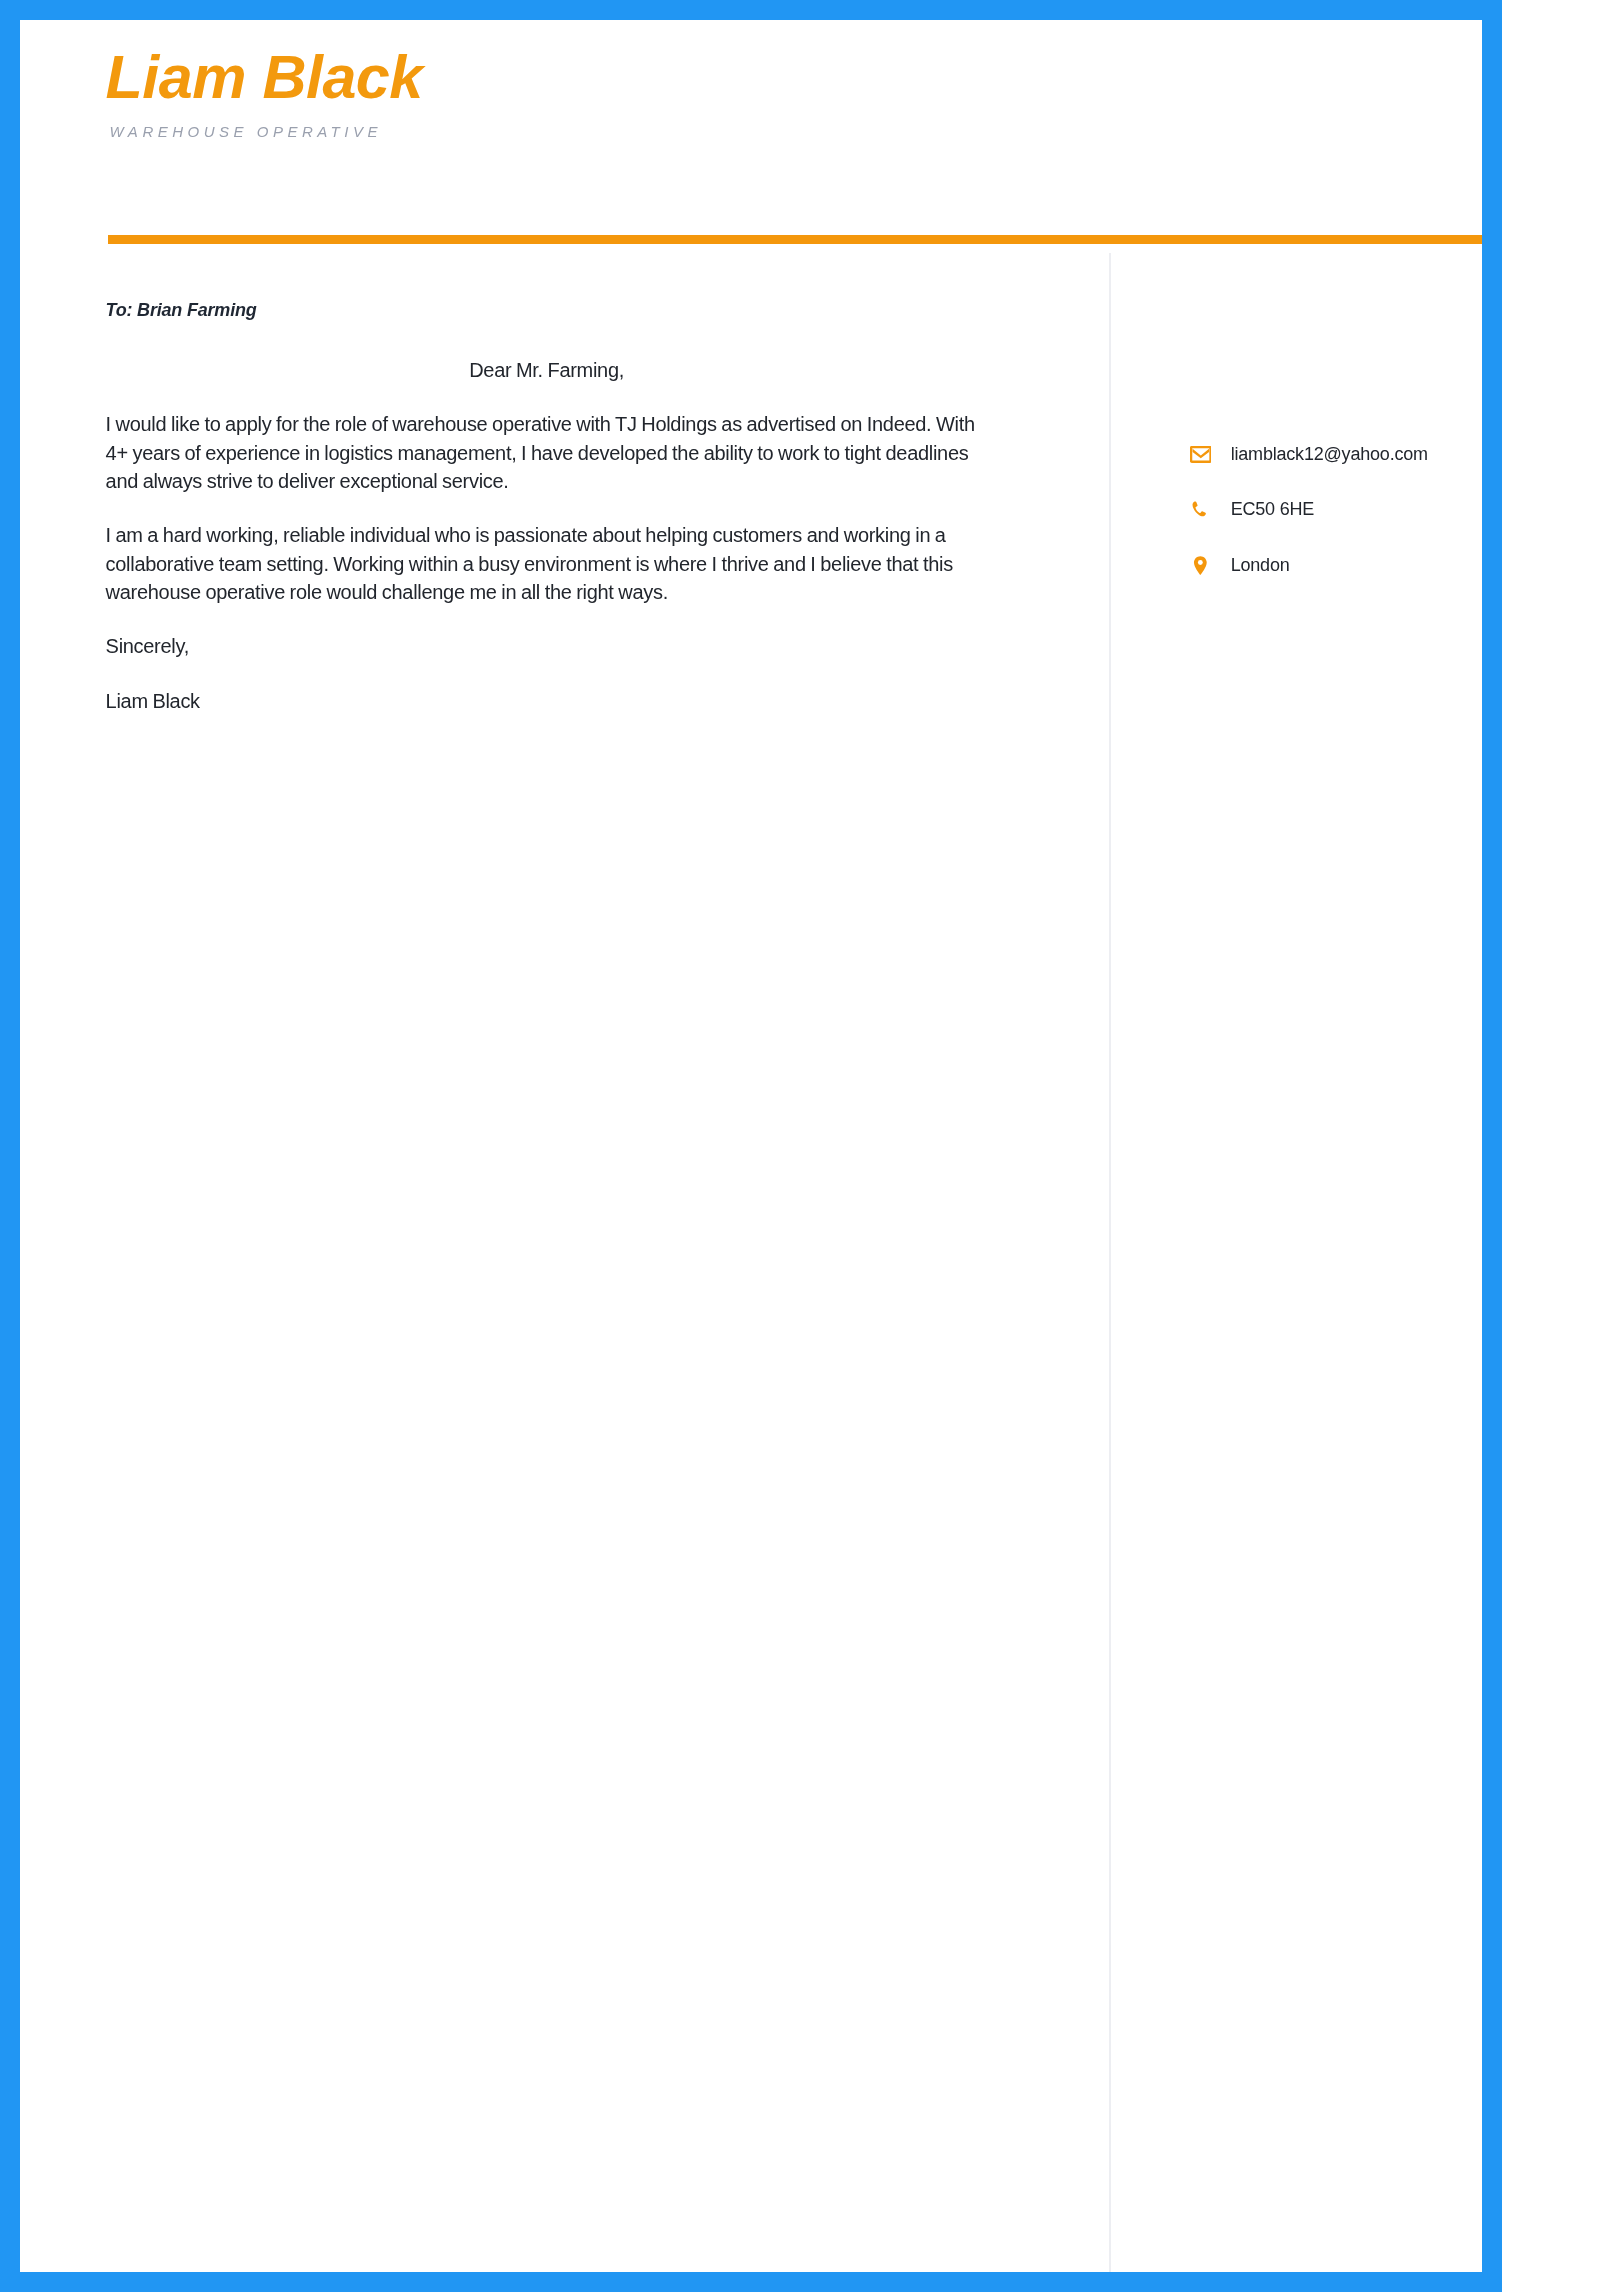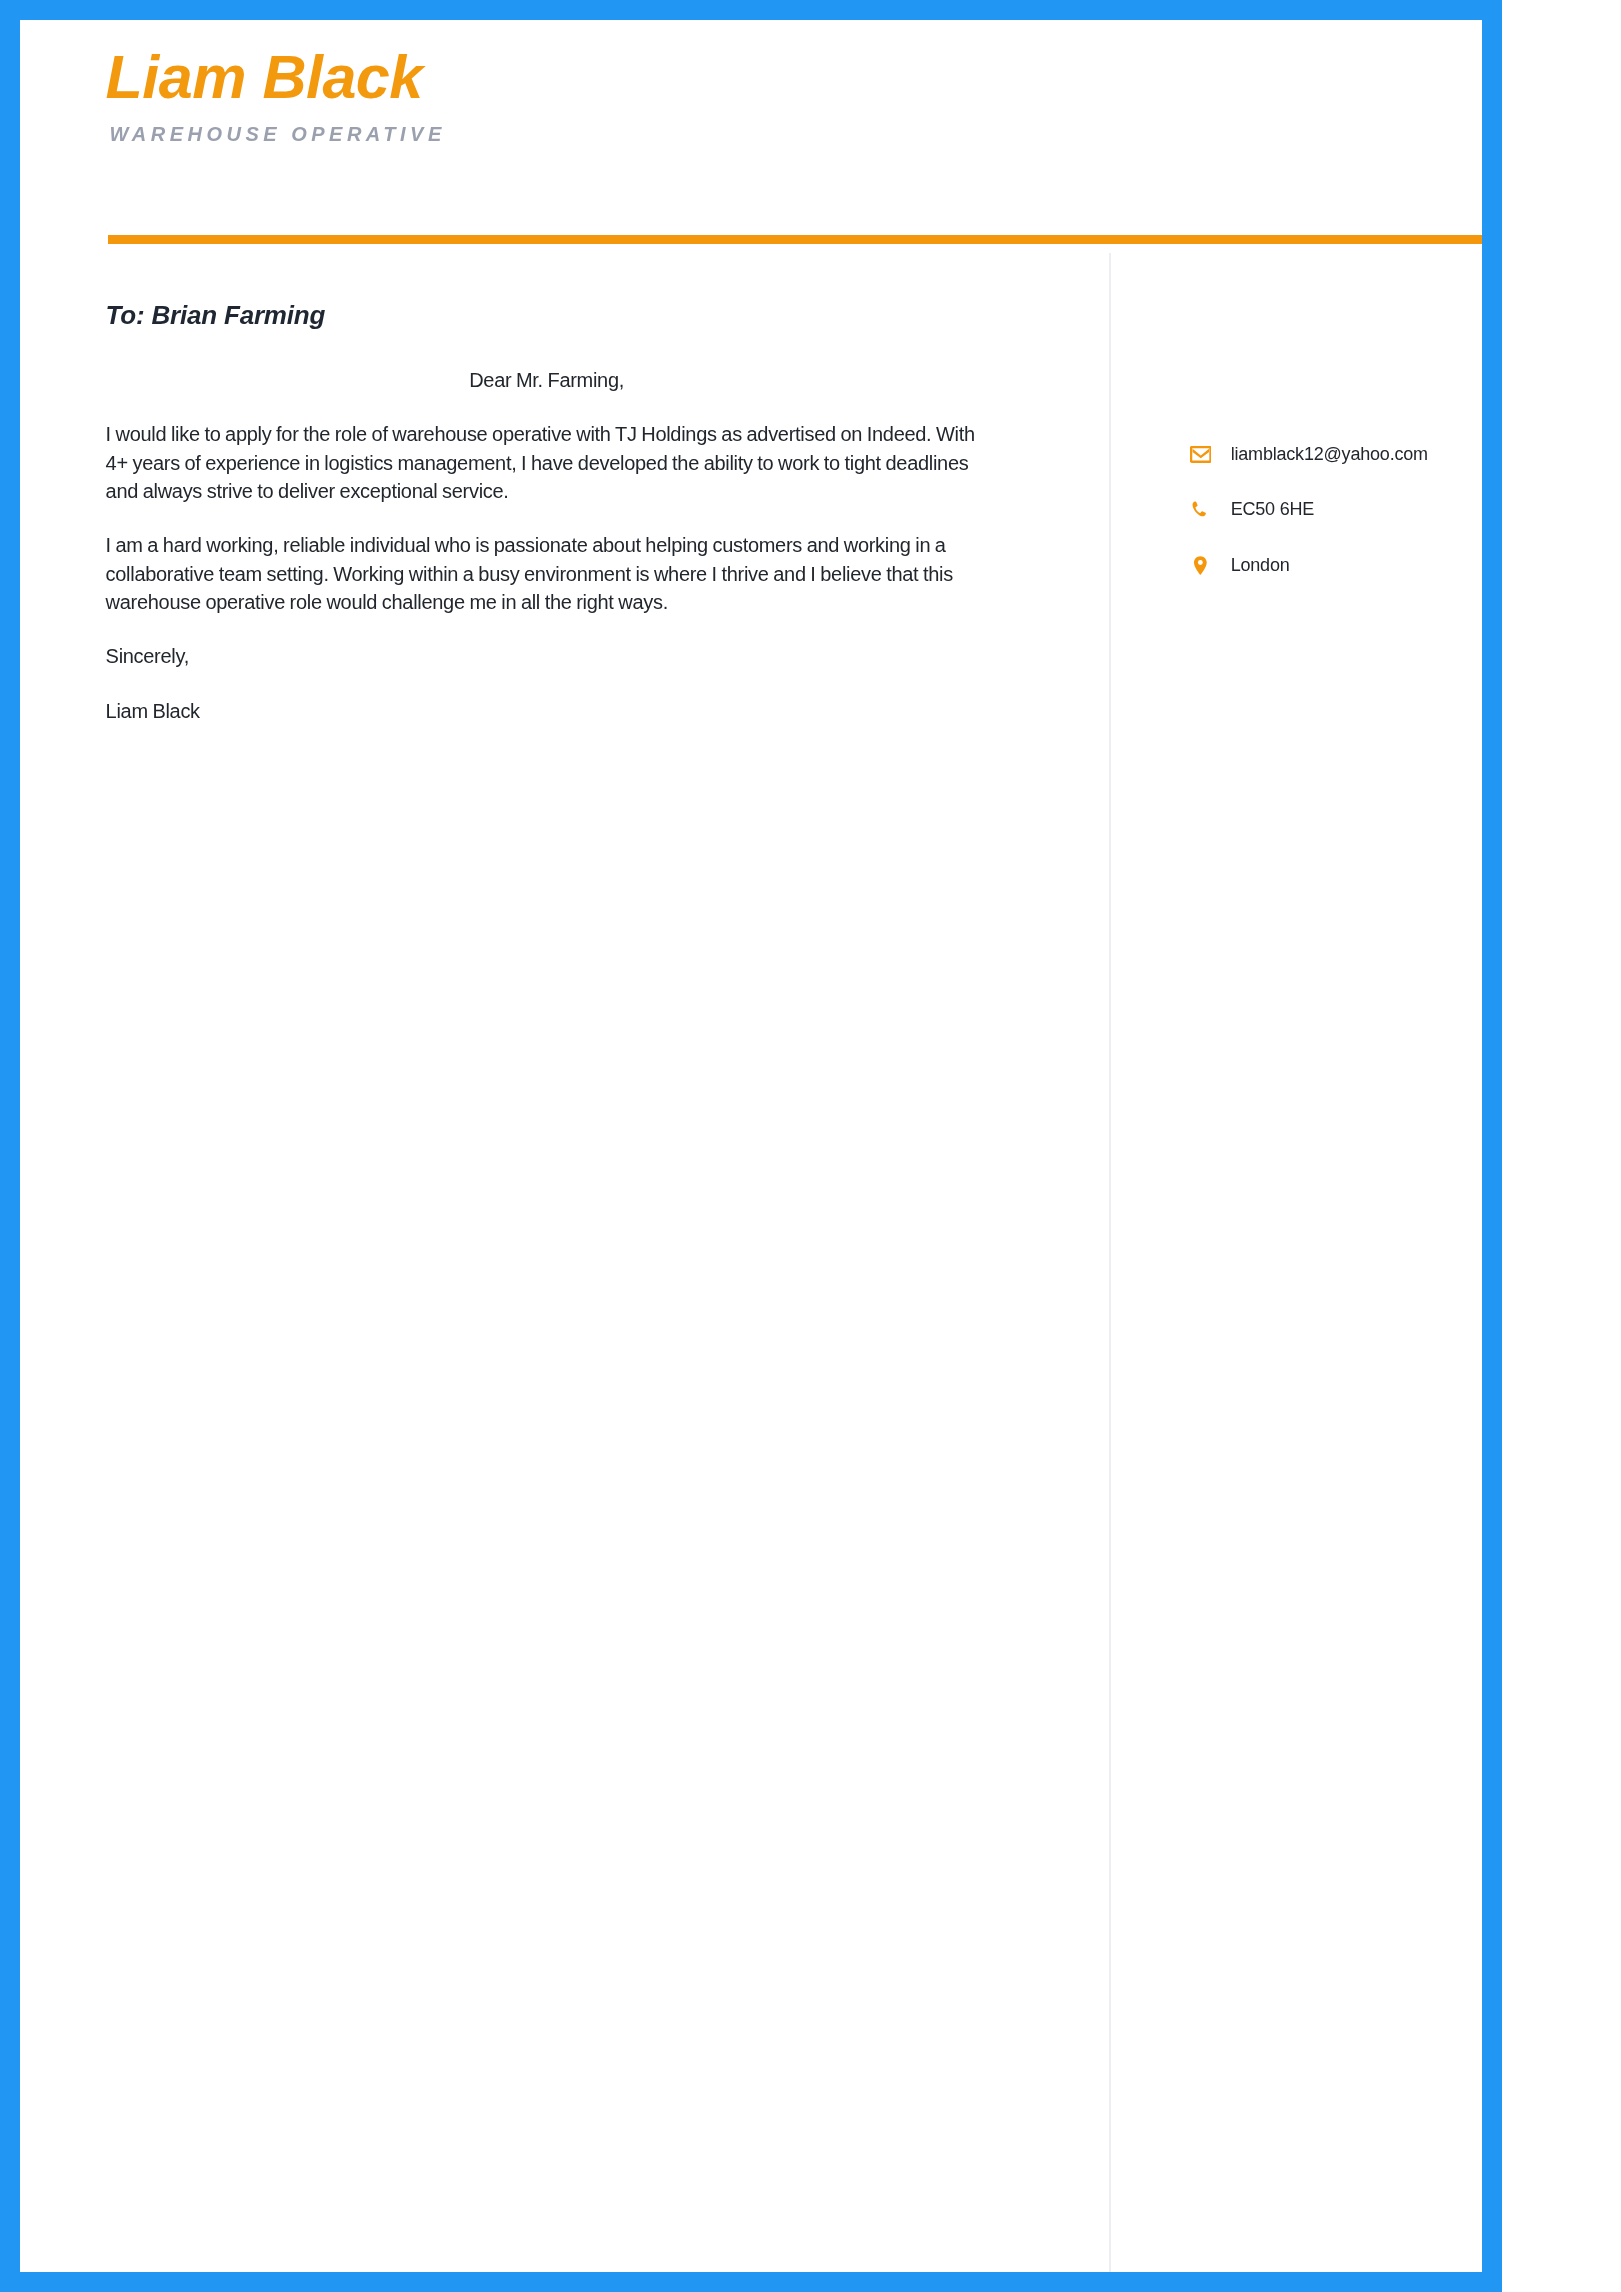--- a/index.html
+++ b/index.html
@@ -46,23 +46,23 @@
     line-height: 1.05;
     font-weight: bold;
     font-style: italic;
     color: #f3990d;
     letter-spacing: -0.5px;
     margin: 0;
     white-space: nowrap;
   }
   .job-title {
     margin: 13.7px 0 0 3.9px;
-    font-size: 20px;
-    font-style: italic;
-    font-weight: bold;
+    font-size: 15px;
+    font-style: italic;
+    font-weight: normal;
     letter-spacing: 4.5px;
     color: #9aa0ae;
     text-transform: uppercase;
     white-space: nowrap;
   }
 
   
   .rule {
     position: absolute;
     left: 88px;
@@ -84,21 +84,21 @@
 
   
   .letter {
     position: absolute;
     left: 86px;
     top: 280px;
     width: 882px;
   }
   .recipient-name {
     margin: 0;
-    font-size: 26px;
+    font-size: 18px;
     font-weight: bold;
     font-style: italic;
     color: #1f2733;
     letter-spacing: -0.2px;
   }
   .recipient-company {
     margin: 13.7px 0 0 0;
     font-size: 15px;
     font-style: italic;
     color: #9aa0ae;

